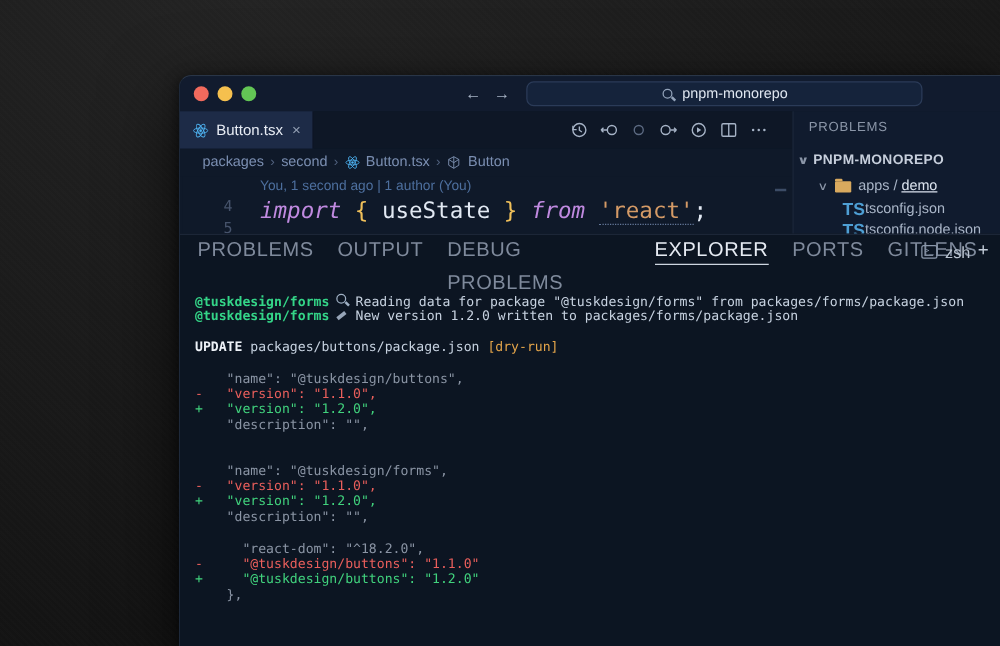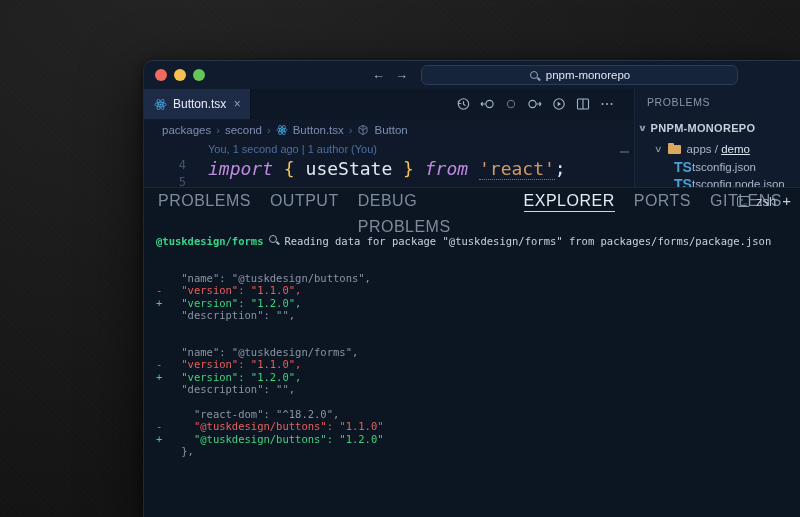--- a/index.html
+++ b/index.html
@@ -257,21 +257,23 @@
       <span class="ptab">PORTS</span>
       <span class="ptab">GITLENS</span>
     </div>
     <div class="panel-right">
       <span class="zsh-ico"></span>
       <span class="zsh-label">zsh</span>
       <span class="plus-ico">+</span>
     </div>
     <div class="terminal">
         <div class="tline"><span class="t-pkg">@tuskdesign/forms</span><span class="t-ico_search"></span><span class="t-fg">Reading data for package "@tuskdesign/forms" from packages/forms/package.json</span></div>
-        <div class="tline">&nbsp;</div>
+        <div class="tline"><span class="t-pkg">@tuskdesign/forms</span><span class="t-ico_pen"></span><span class="t-fg">New version 1.2.0 written to packages/forms/package.json</span></div>
+        <div class="tline">&nbsp;</div>
+        <div class="tline"><span class="t-b">UPDATE</span><span class="t-fg"> packages/buttons/package.json </span><span class="t-tag">[dry-run]</span></div>
         <div class="tline">&nbsp;</div>
         <div class="tline"><span class="t-dim">    "name": "@tuskdesign/buttons",</span></div>
         <div class="tline"><span class="t-min">-   "version": "1.1.0",</span></div>
         <div class="tline"><span class="t-plus">+   "version": "1.2.0",</span></div>
         <div class="tline"><span class="t-dim">    "description": "",</span></div>
         <div class="tline">&nbsp;</div>
         <div class="tline">&nbsp;</div>
         <div class="tline"><span class="t-dim">    "name": "@tuskdesign/forms",</span></div>
         <div class="tline"><span class="t-min">-   "version": "1.1.0",</span></div>
         <div class="tline"><span class="t-plus">+   "version": "1.2.0",</span></div>

